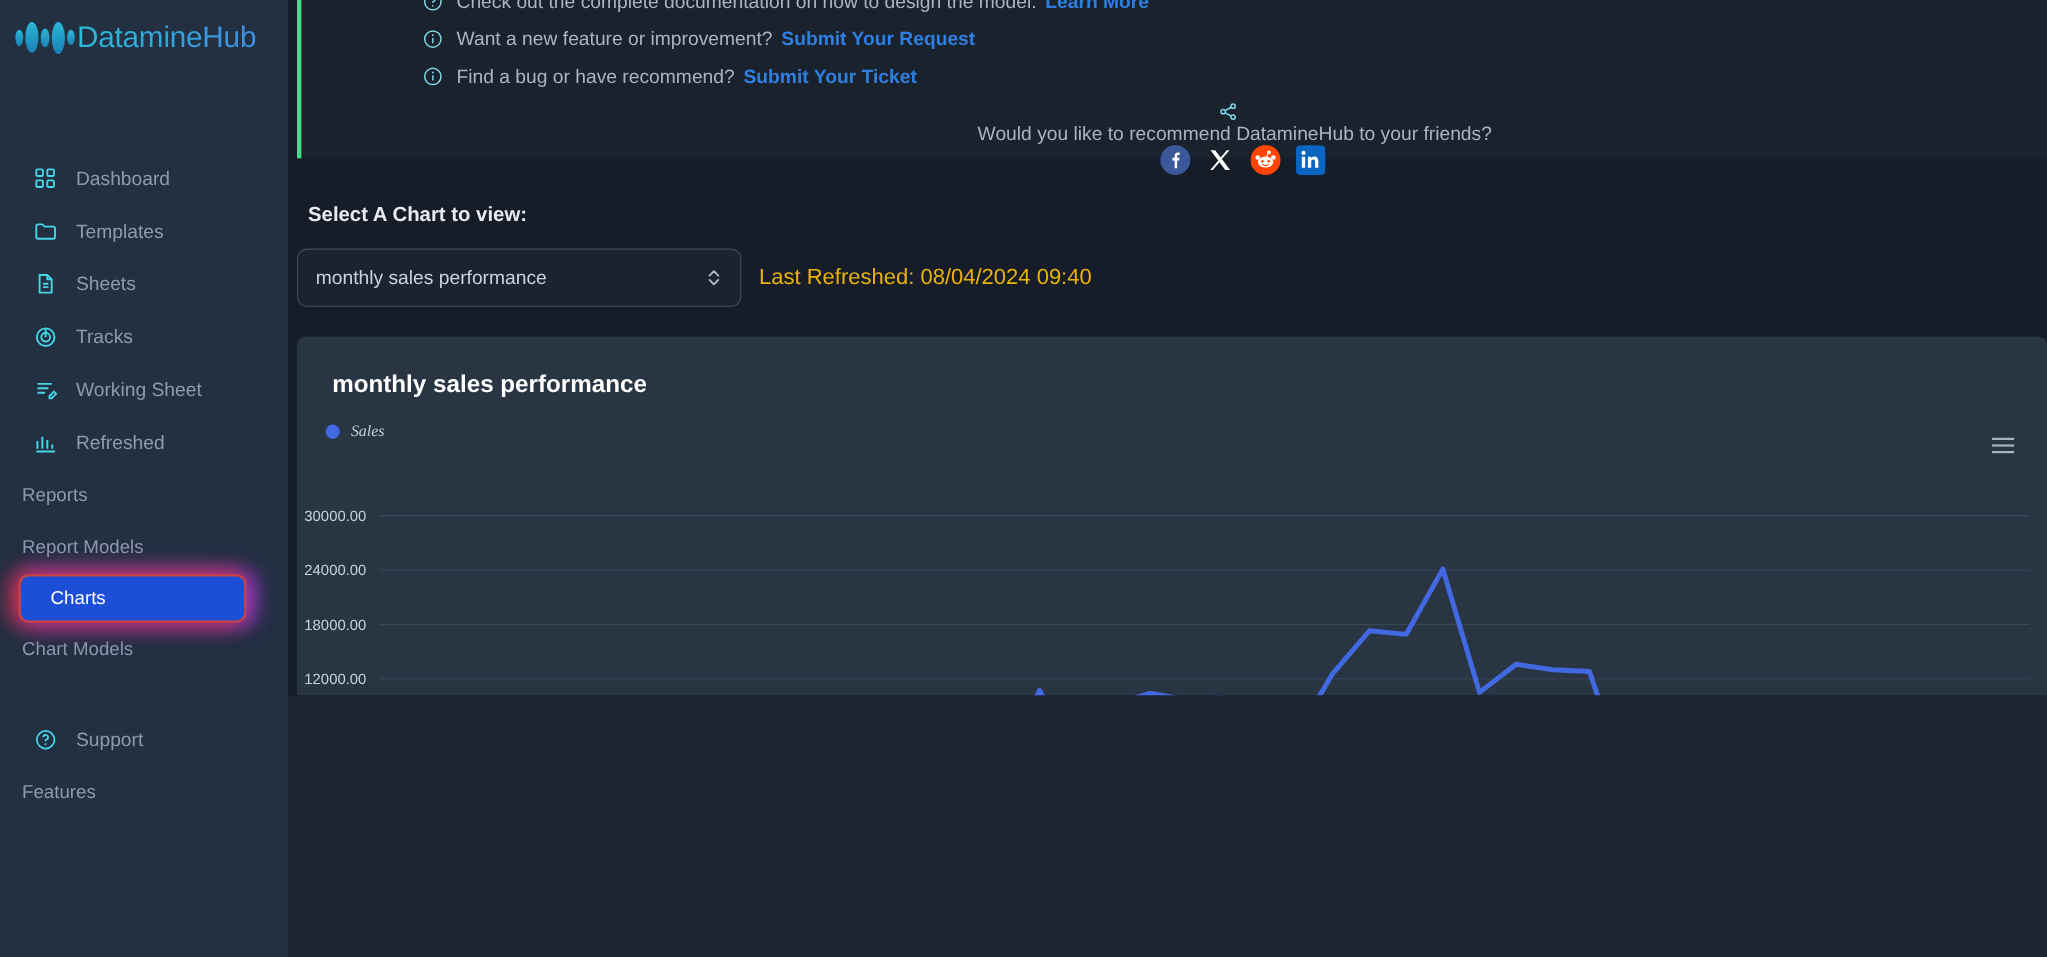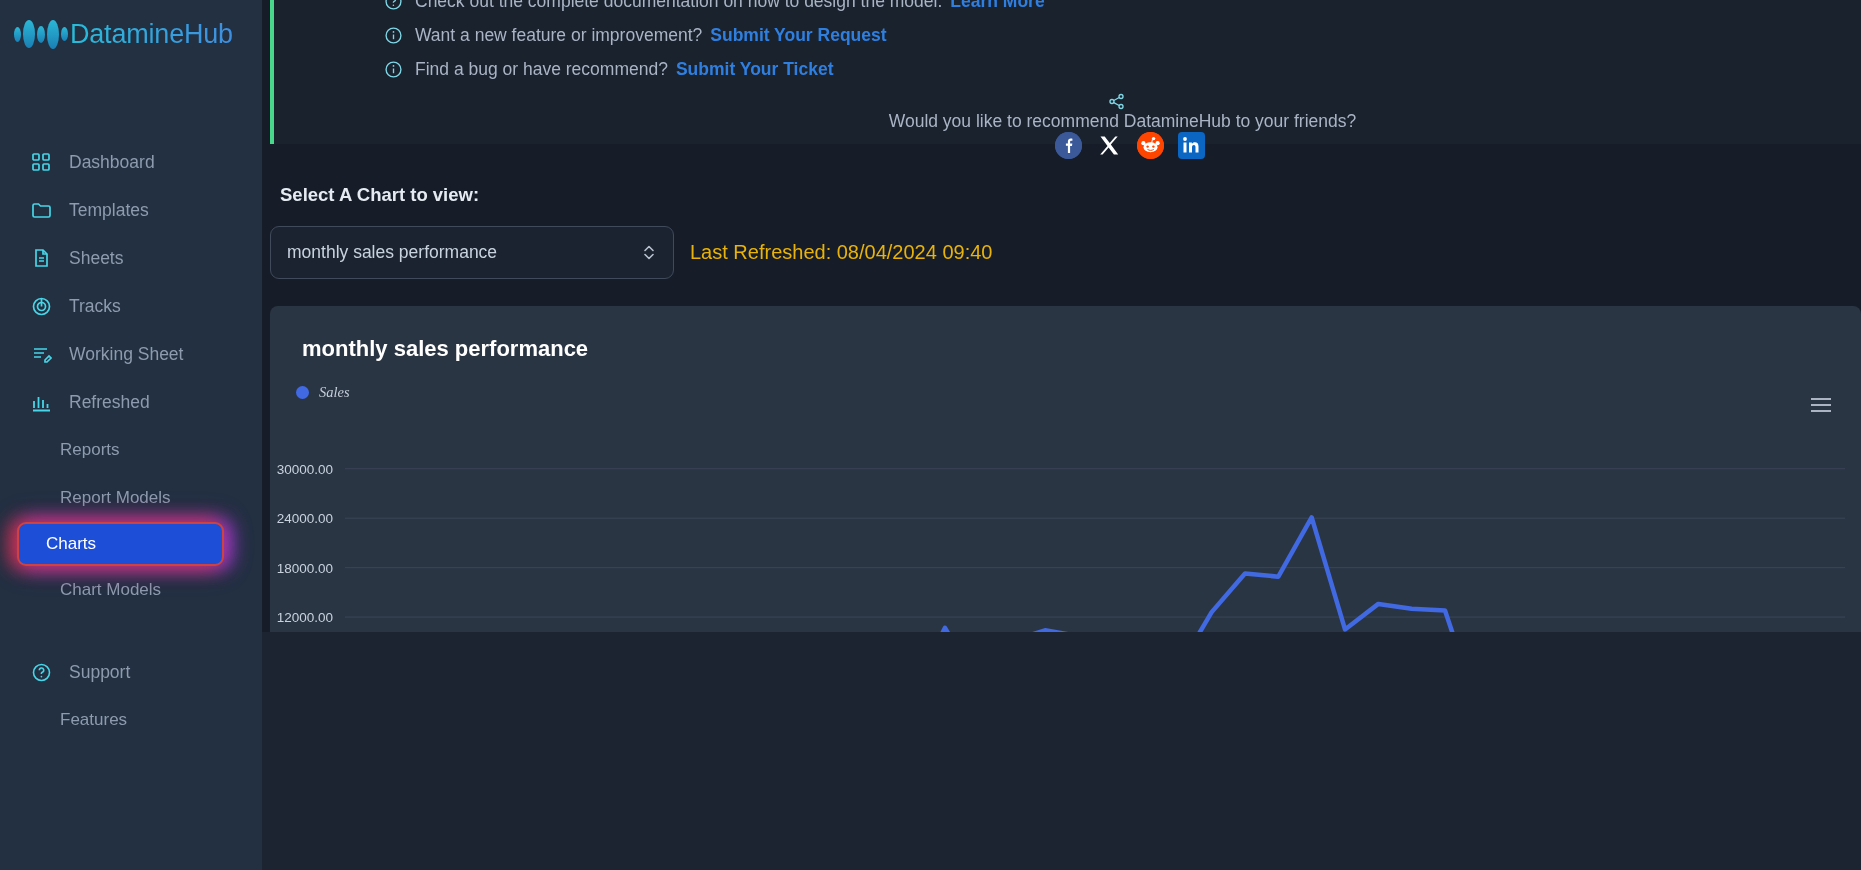--- a/index.html
+++ b/index.html
@@ -41,21 +41,21 @@
   .nav-item {
     display: flex; align-items: center;
     height: 48px; padding-left: 30px;
     color: #8e9bae; font-size: 17.5px;
     cursor: pointer;
   }
   .nav-item .ic { width: 22px; height: 22px; margin-right: 17px; display: flex; align-items: center; justify-content: center; color: #45d6e8; }
   .nav-item .ic svg { display: block; }
   .sub-item {
     display: flex; align-items: center;
-    height: 48px; padding-left: 60px;
+    height: 48px; padding-left: 20px;
     color: #8e9bae; font-size: 17px;
     cursor: pointer;
   }
   .sub-item.active {
     margin: 0 38px 0 17px;
     padding-left: 27px;
     height: 44px;
     background: #1d4ed8;
     color: #ffffff;
     border-radius: 9px;

